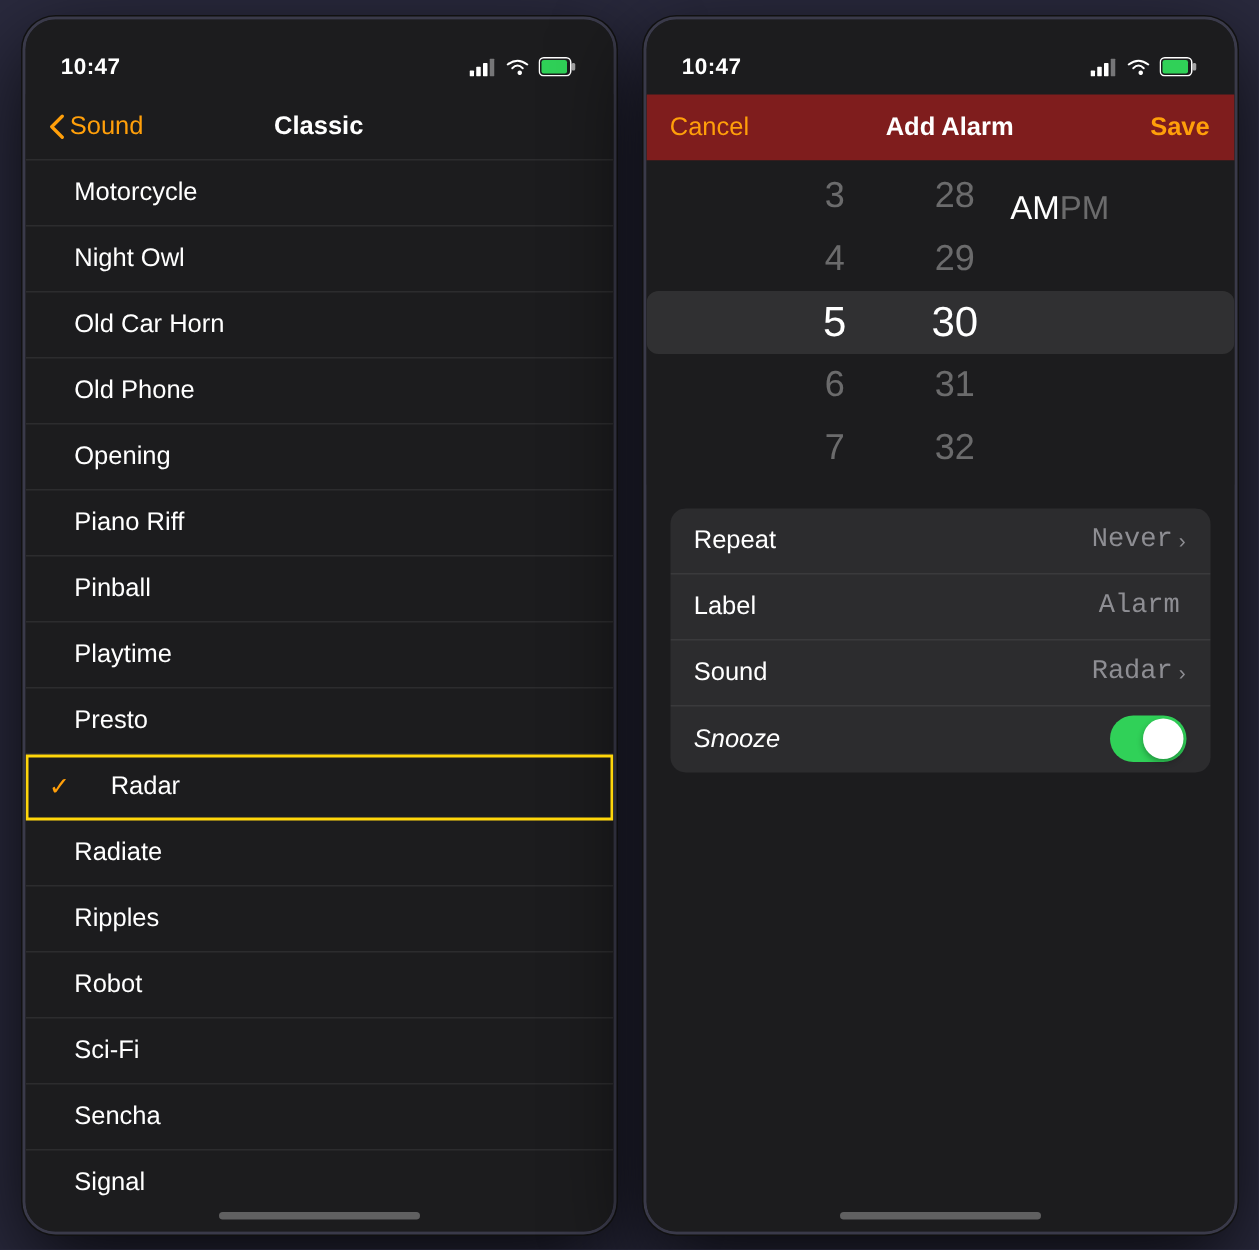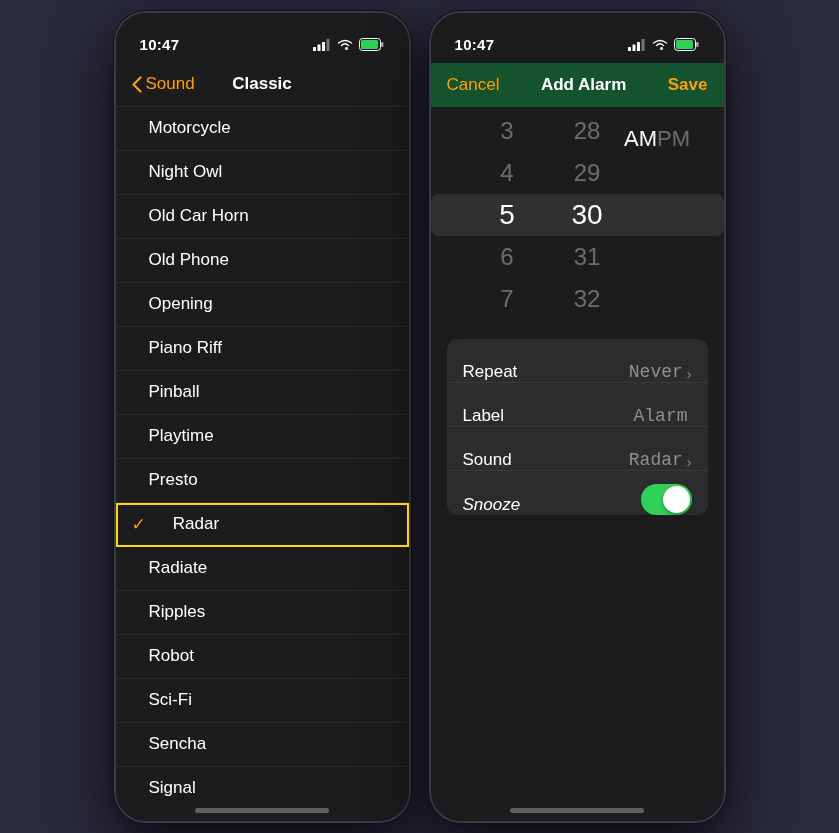--- a/index.html
+++ b/index.html
@@ -9,24 +9,24 @@
       background: #1a1a2e;
       display: flex;
       align-items: center;
       justify-content: center;
       gap: 18px;
       font-family: -apple-system, 'SF Pro Display', 'Helvetica Neue', Arial, sans-serif;
       background-color: #2a2a3e;
     }
 
     .phone {
-      width: 297px;
+      width: 396px;
       height: 812px;
       background: #1c1c1e;
-      border-radius: 32px;
+      border-radius: 22px;
       overflow: hidden;
       position: relative;
       border: 2px solid #3a3a4a;
       box-shadow: 0 0 0 1px #111, 0 20px 60px rgba(0,0,0,0.8);
     }
 
     
     .status-bar {
       height: 50px;
       background: #1c1c1e;
@@ -124,21 +124,21 @@
       display: flex;
       flex-direction: column;
     }
 
     .alarm-nav {
       height: 44px;
       display: flex;
       align-items: center;
       justify-content: space-between;
       padding: 0 16px;
-      background: #14532d;
+      background: #7f1d1d;
     }
     .alarm-nav-cancel {
       color: #FF9F0A;
       font-size: 17px;
     }
     .alarm-nav-title {
       font-size: 17px;
       font-weight: 600;
       color: #fff;
     }
@@ -217,21 +217,21 @@
     
     .settings-group {
       margin: 16px 16px;
       background: #2c2c2e;
       border-radius: 10px;
       overflow: hidden;
     }
     .settings-row {
       height: 44px;
       display: flex;
-      align-items: flex-end;
+      align-items: center;
       padding: 0 16px;
       border-bottom: 1px solid #3a3a3c;
     }
     .settings-row:last-child {
       border-bottom: none;
       font-style: italic;
     }
     .settings-label {
       font-size: 17px;
       color: #fff;

